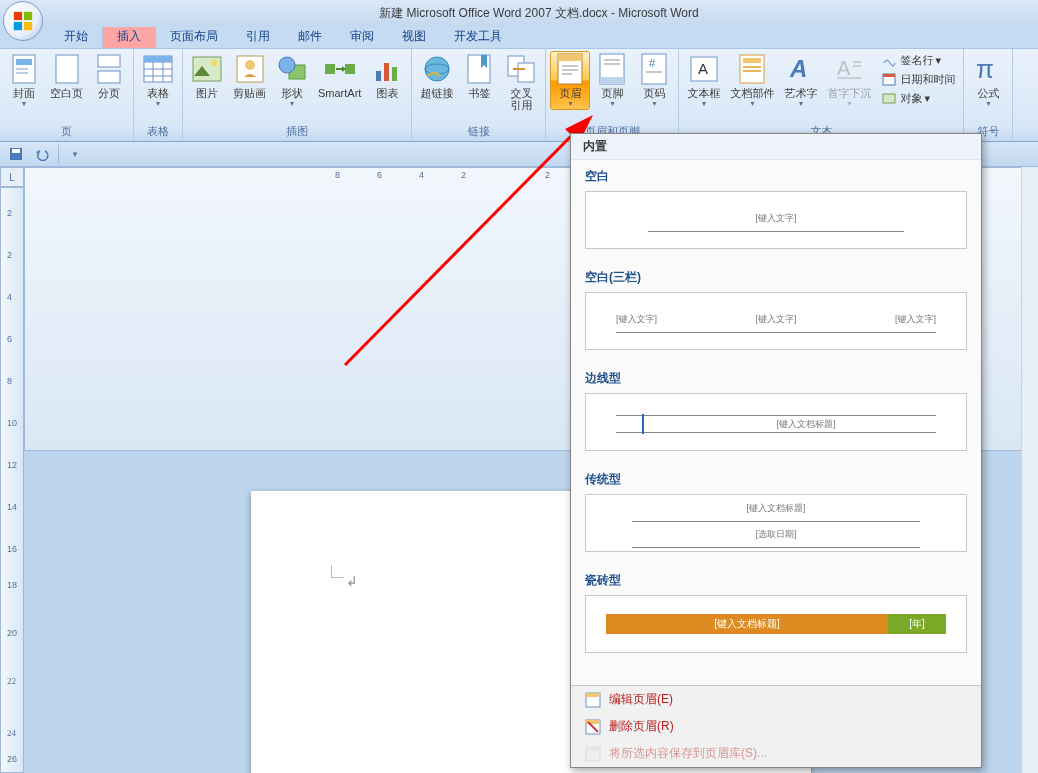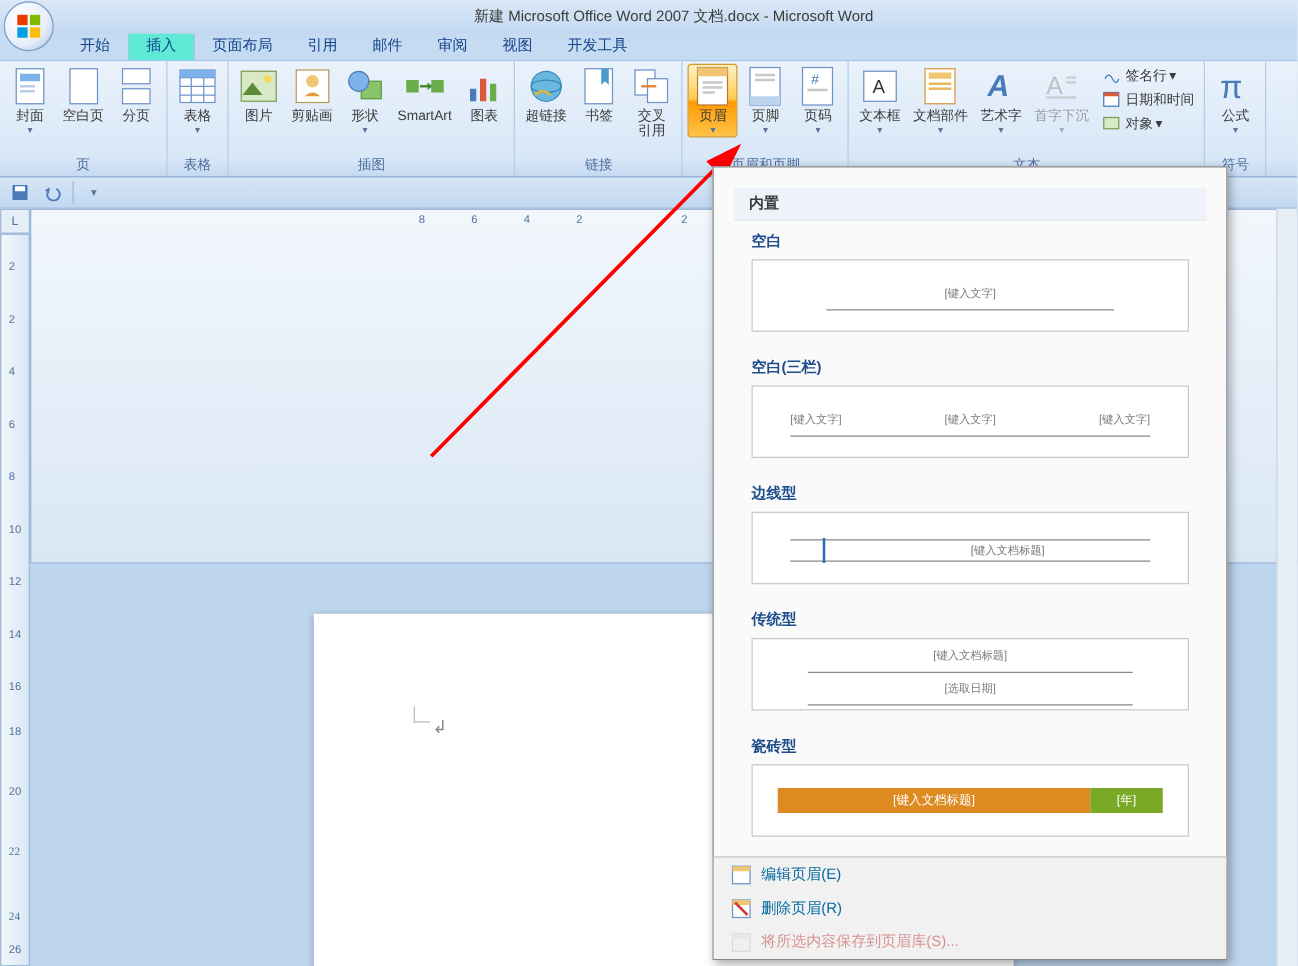--- a/index.html
+++ b/index.html
@@ -4,21 +4,21 @@
 <style>
 * { margin: 0; padding: 0; box-sizing: border-box; font-family: "Microsoft YaHei", "SimSun", sans-serif; }
 body { background: #bed5ee; overflow: hidden; height: 773px; width: 1038px; position: relative; }
 
 .title-bar { height: 27px; background: linear-gradient(#dbe8f8, #c2d8f0); display: flex; align-items: center; justify-content: center; font-size: 12px; color: #3b3b3b; position: relative; padding-left: 40px; }
 .office-button { position: absolute; left: 3px; top: 1px; width: 40px; height: 40px; border-radius: 50%; background: radial-gradient(circle at 30% 30%, #fff, #e7eef8 60%, #9fbbe2); border: 1px solid #7d9ec9; z-index: 10; display: flex; align-items: center; justify-content: center; }
 .office-logo { width: 22px; height: 22px; }
 
 .tabs-row { height: 22px; background: #c5dbf2; display: flex; align-items: flex-end; padding-left: 50px; border-bottom: 1px solid #a9c4e6; }
 .tab { padding: 3px 14px; font-size: 12px; color: #15428b; cursor: pointer; text-align: center; }
-.tab.active { background: #5eead4; border: 1px solid #a9c4e6; border-bottom: none; border-radius: 3px 3px 0 0; }
+.tab.active { background: #fca5a5; border: 1px solid #a9c4e6; border-bottom: none; border-radius: 3px 3px 0 0; }
 
 .ribbon { height: 93px; background: linear-gradient(#eaf2fb, #d8e7f7 85%, #c4d9f0); display: flex; border-bottom: 1px solid #8aa8cf; }
 .ribbon-group { border-right: 1px solid #b5cce7; display: flex; flex-direction: column; padding: 2px 4px 0; }
 .ribbon-group-body { display: flex; flex: 1; gap: 2px; align-items: flex-start; }
 .ribbon-group-label { font-size: 11px; color: #4f6e9f; text-align: center; padding: 1px 0 2px; }
 .ribbon-btn { display: flex; flex-direction: column; align-items: center; justify-content: flex-start; padding: 2px 4px; min-width: 36px; cursor: pointer; border-radius: 3px; }
 .ribbon-btn.highlighted { background: linear-gradient(#fff2c9, #ffca4f 48%, #ff9a00 52%, #ffc34a); border: 1px solid #d39b24; padding: 1px 3px; }
 .ribbon-btn .lbl { font-size: 11px; color: #3b3b3b; margin-top: 2px; text-align: center; line-height: 12px; }
 .ribbon-btn .drop { font-size: 8px; color: #5a7297; }
 .ribbon-icon { width: 32px; height: 32px; display: flex; align-items: center; justify-content: center; }
@@ -37,42 +37,42 @@
 .v-ruler { width: 24px; background: linear-gradient(90deg,#f2f7fc,#d9e7f5); border: 1px solid #9fb9d8; position: relative; font-size: 9px; color: #55729b; }
 .v-ruler .mk { position: absolute; left: 6px; }
 .canvas-area { flex: 1; display: flex; justify-content: center; padding-top: 40px; overflow: hidden; background: #bed5ee; }
 .page { width: 560px; height: 740px; background: #fff; box-shadow: 0 2px 6px rgba(0,0,0,.35); position: relative; }
 .page-mark { position: absolute; left: 95px; top: 82px; font-size: 14px; color: #888; }
 .page-mark::before { content:""; position:absolute; left:-15px; top:-8px; width:12px; height:12px; border-left:1px solid #bbb; border-bottom:1px solid #bbb;}
 
 .red-arrow { position: absolute; left: 335px; top: 115px; width: 260px; height: 260px; pointer-events: none; z-index: 50; }
 
 .gallery { position: absolute; left: 570px; top: 133px; width: 412px; height: 635px; background: #fafafa; border: 1px solid #868686; box-shadow: 2px 3px 8px rgba(0,0,0,.35); z-index: 60; display: flex; flex-direction: column; }
-.gallery-scroll { flex: 1; overflow-y: auto; padding: 16px; }
+.gallery-scroll { flex: 1; overflow-y: auto; padding: 0; }
 .gallery-scroll::-webkit-scrollbar { width: 17px; }
 .gallery-scroll::-webkit-scrollbar-track { background: #e8eef6; border-left: 1px solid #c8d5e6; }
 .gallery-scroll::-webkit-scrollbar-thumb { background: #c2d2e6; border: 1px solid #99b0cd; border-radius: 2px; }
 .gal-section-title { font-size: 12px; font-weight: bold; color: #3b3b3b; background: #eef3f9; padding: 4px 12px; border-bottom: 1px solid #dde6f0; }
 .gal-item { padding: 8px 14px 12px; }
 .gal-item-label { font-size: 12px; font-weight: bold; color: #1f4e8c; margin-bottom: 6px; }
 .gal-preview { background: #fff; border: 1px solid #c9c9c9; height: 58px; padding: 10px 30px 6px; display: flex; flex-direction: column; justify-content: center; gap: 6px; font-size: 9px; color: #7a7a7a; }
 .gal-preview.blank { align-items:center; }
 .gal-preview .line { border-bottom: 1px solid #888; }
 .gal-preview .three { display: flex; justify-content: space-between; width: 100%; }
 .gal-preview .three span { font-size: 9px; }
 .gal-preview.sideline .sl { border-top: 1px solid #888; border-bottom: 1px solid #888; display:flex; align-items:center; justify-content:center; height: 18px; width: 100%; position:relative;}
 .gal-preview.sideline .sl::before { content:""; position:absolute; left:26px; top:-2px; bottom:-2px; width:2px; background:#2a6ab8;}
 .gal-preview.trad { align-items:center; }
 .gal-preview.tile { padding: 14px 20px; }
 .tile-bar { display: flex; width: 100%; height: 20px; }
 .tile-main { flex: 1; background: #dd8b21; display: flex; align-items:center; justify-content:center; color:#fff; font-size: 10px; }
 .tile-year { width: 58px; background: #7aa928; display: flex; align-items:center; justify-content:center; color:#fff; font-size: 10px; }
 
 .gallery-footer { border-top: 1px solid #c6c6c6; background: #f1f1f1; }
-.footer-item { display: flex; align-items: center; padding: 5px 14px; font-size: 12px; color: #0369a1; cursor: pointer; gap: 8px; }
+.footer-item { display: flex; align-items: center; padding: 5px 14px; font-size: 12px; color: #b91c1c; cursor: pointer; gap: 8px; }
 .footer-item.disabled { color: #b91c1c; cursor: default; }
 .fi-icon { width: 16px; height: 16px; display:inline-flex; align-items:center; justify-content:center; }
 
 .vscrollbar { position:absolute; right:0; top:0; bottom:0; width:17px; background:#e8eef6; border-left:1px solid #c8d5e6;}
 
 svg { display:block; }
 </style>
 </head>
 <body>
 

